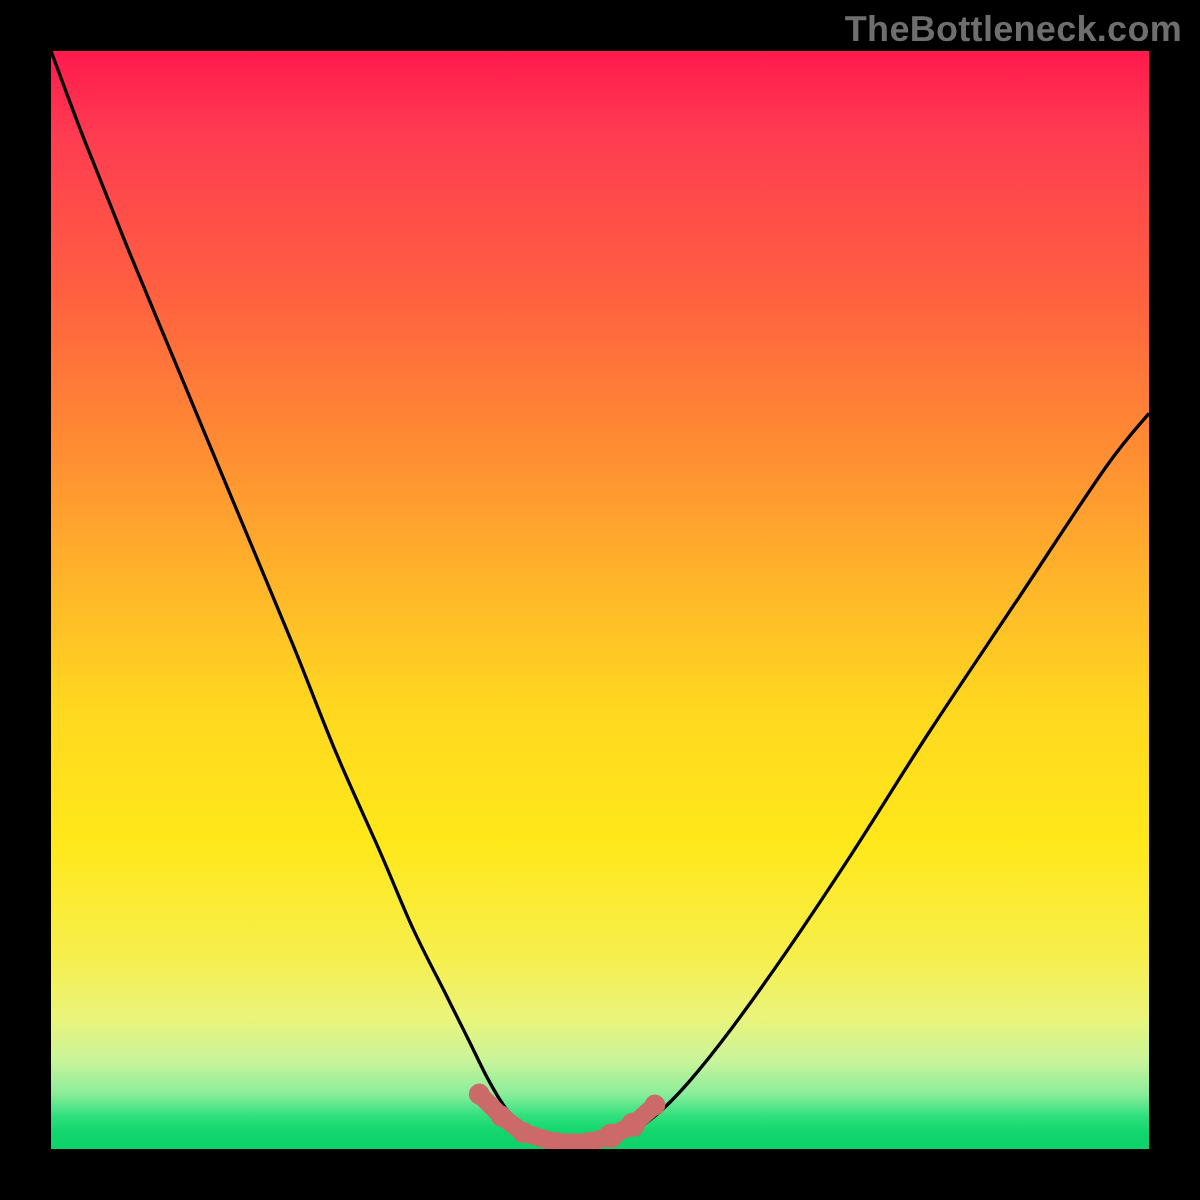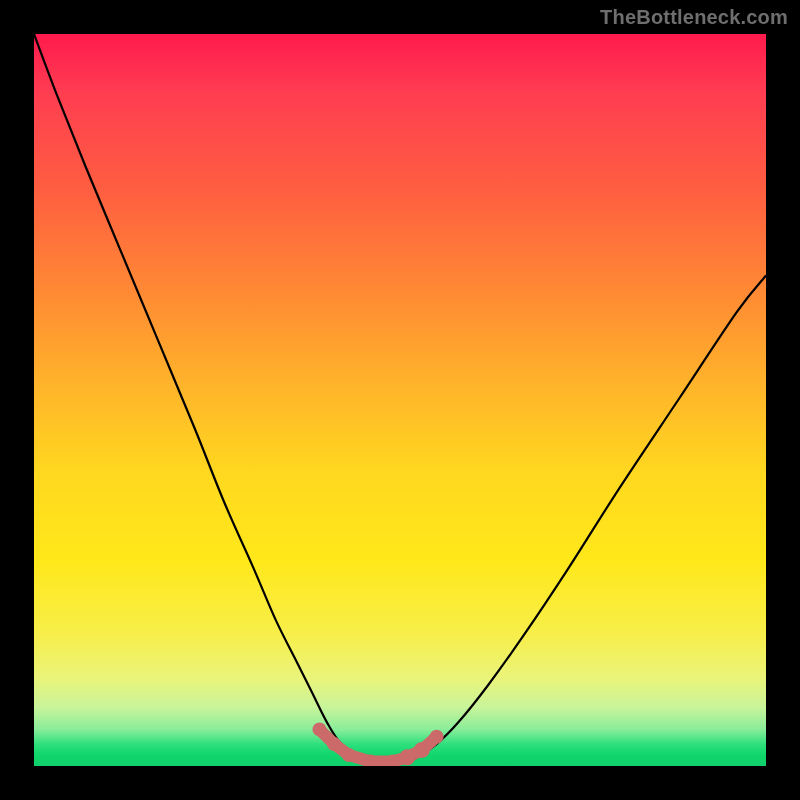--- a/index.html
+++ b/index.html
@@ -37,21 +37,21 @@
       #10d66c 98.5%,
       #0fd06a 100%
     );
     overflow: hidden;
   }
   .watermark {
     position: absolute;
     top: 6px;
     right: 12px;
     font-family: Arial, Helvetica, sans-serif;
-    font-size: 20px;
+    font-size: 24px;
     font-weight: 600;
     color: #6e6e6e;
     letter-spacing: 0.2px;
     user-select: none;
   }
   svg.curves {
     position: absolute;
     left: 0;
     top: 0;
     width: 732px;

